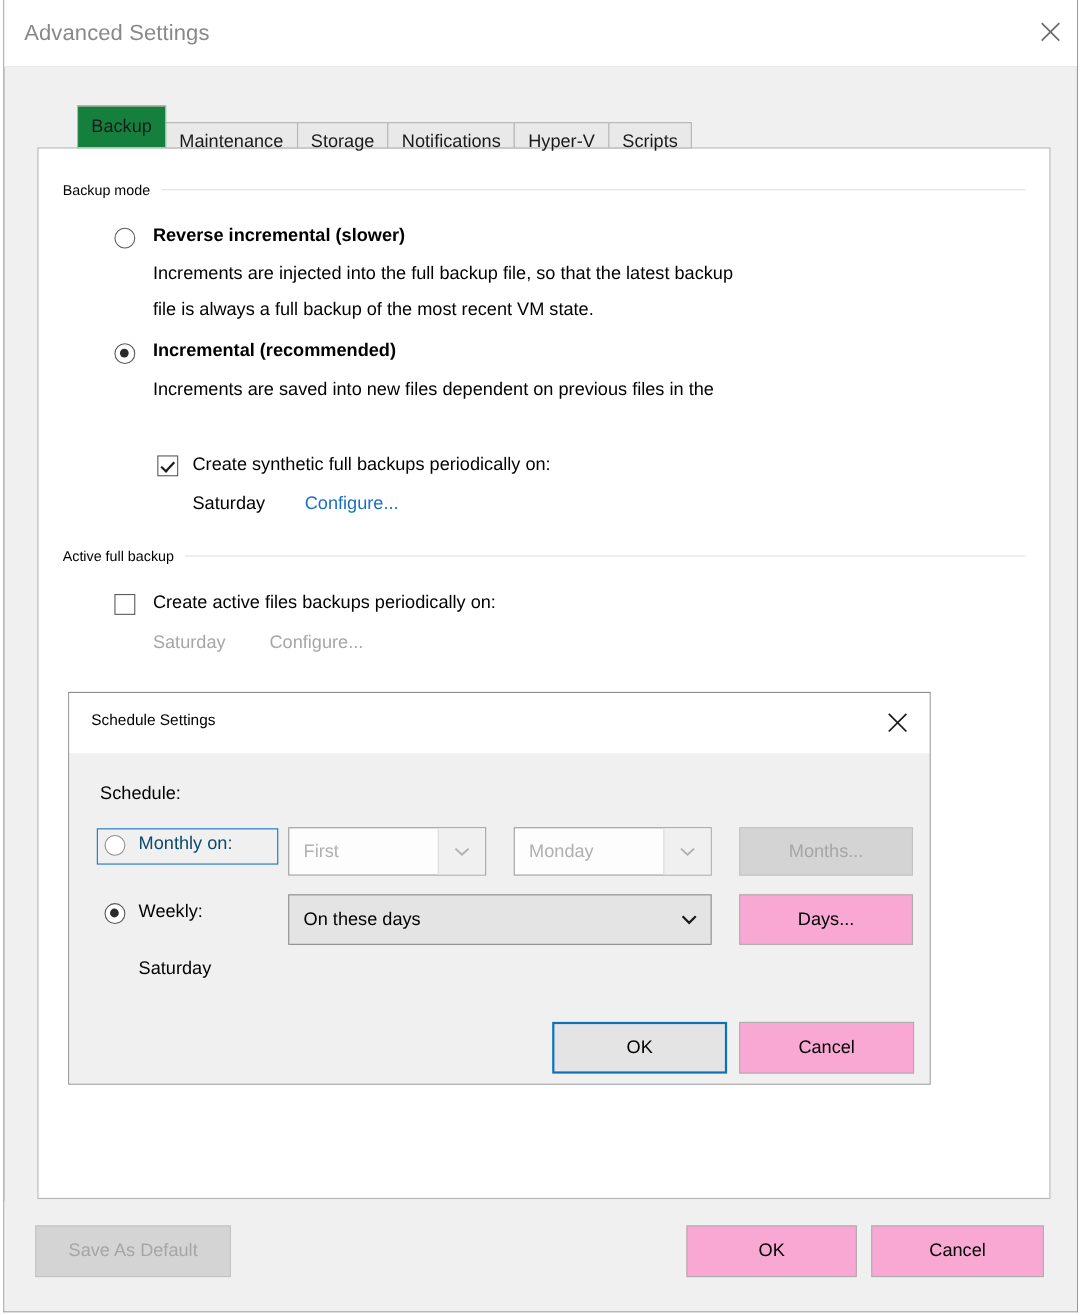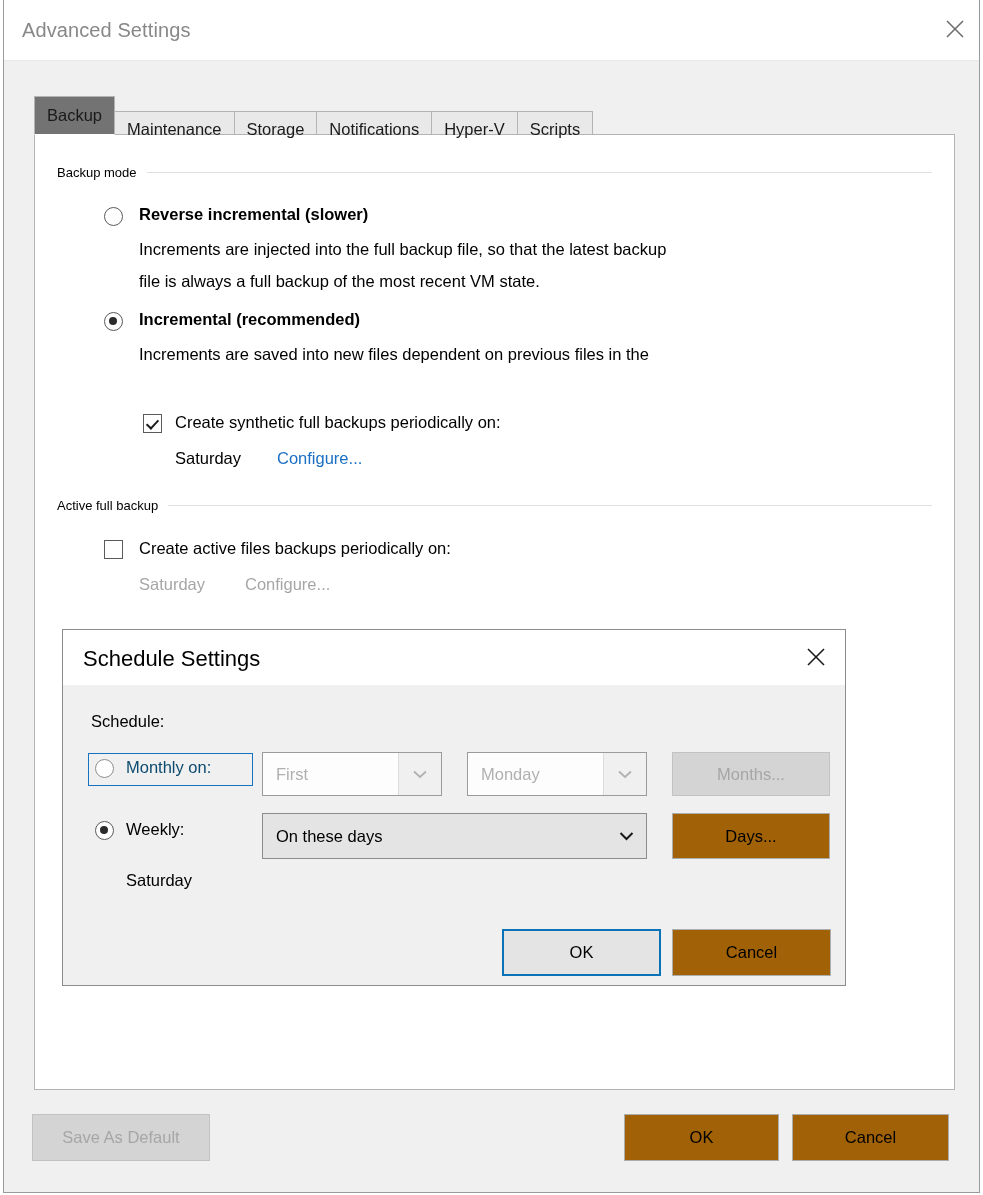--- a/index.html
+++ b/index.html
@@ -78,26 +78,27 @@
     background: #e9e9e9;
     border: 1px solid #b4b4b4;
     margin-right: -1px;
     font-size: 16.5px;
     color: #1a1a1a;
     box-sizing: border-box;
     white-space: nowrap;
     cursor: default;
   }
   .tab.active {
-    background: #737373;
+    background: #15803d;
     height: 39px;
     line-height: 36px;
     border-bottom: 1px solid #ffffff;
     position: relative;
     z-index: 6;
+    margin-left: 36px;
   }
 
   
   .panel {
     position: absolute;
     left: 30px;
     top: 134px;
     width: 921px;
     height: 956px;
     background: #ffffff;
@@ -208,21 +209,21 @@
   .sub-titlebar {
     position: absolute;
     left: 0; top: 0; right: 0;
     height: 55px;
     background: #ffffff;
   }
   .sub-title-text {
     position: absolute;
     left: 20px;
     top: 16px;
-    font-size: 22px;
+    font-size: 14px;
     color: #000;
     white-space: nowrap;
   }
   .sub-close {
     position: absolute;
     right: 4px;
     top: 0px;
     width: 50px;
     height: 54px;
     display: flex;
@@ -269,21 +270,21 @@
   .combo.enabled {
     background: #e4e4e4;
     border: 1px solid #8c8c8c;
   }
   .combo.enabled .cb-arrow { width: 40px; }
   .combo.disabled .cb-text { color: #b0b0b0; }
   .combo.disabled .cb-arrow { background: #f0f0f0; border-left: 1px solid #dcdcdc; }
 
   .btn {
     position: absolute;
-    background: #a16207;
+    background: #f9a8d4;
     border: 1px solid #adadad;
     box-sizing: border-box;
     font-size: 16.5px;
     color: #000;
     display: flex;
     align-items: center;
     justify-content: center;
     cursor: default;
     white-space: nowrap;
   }

